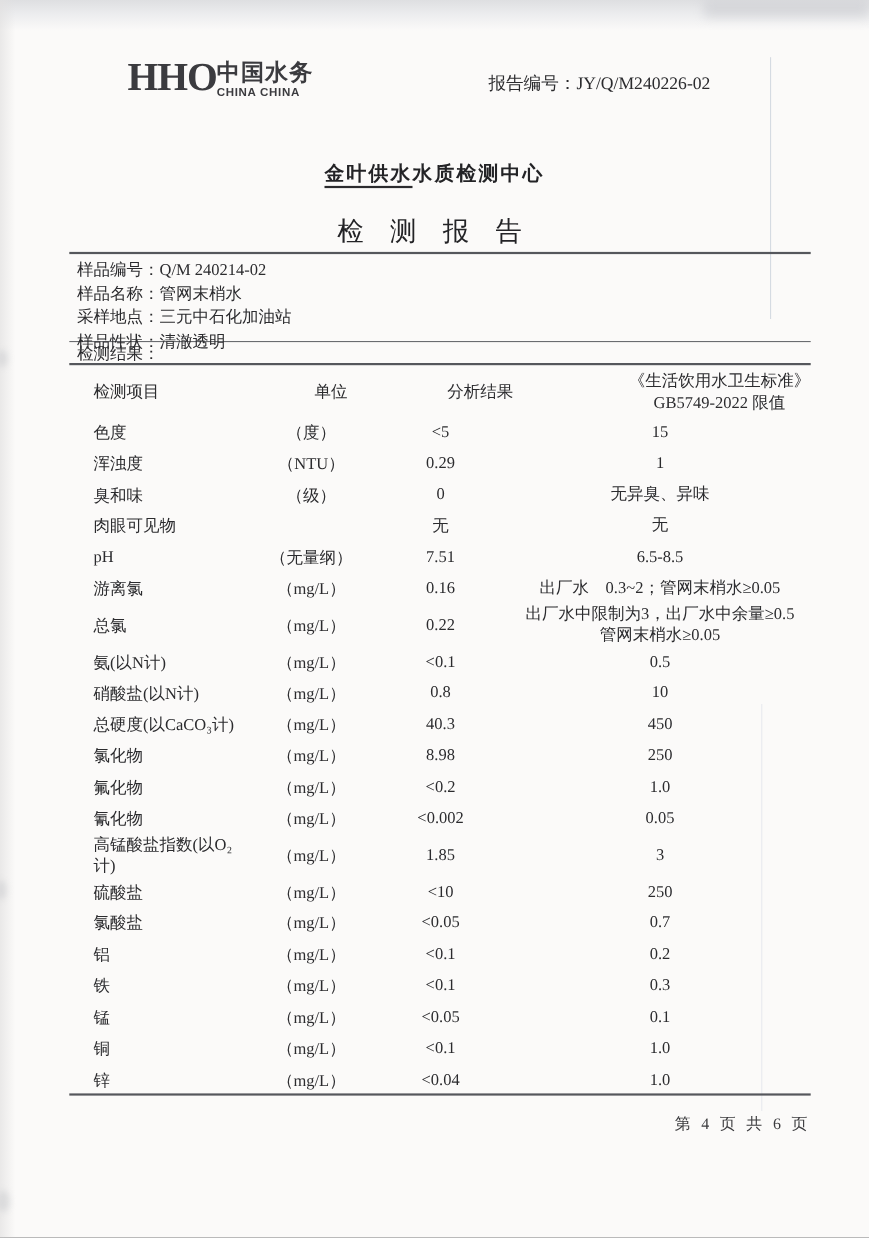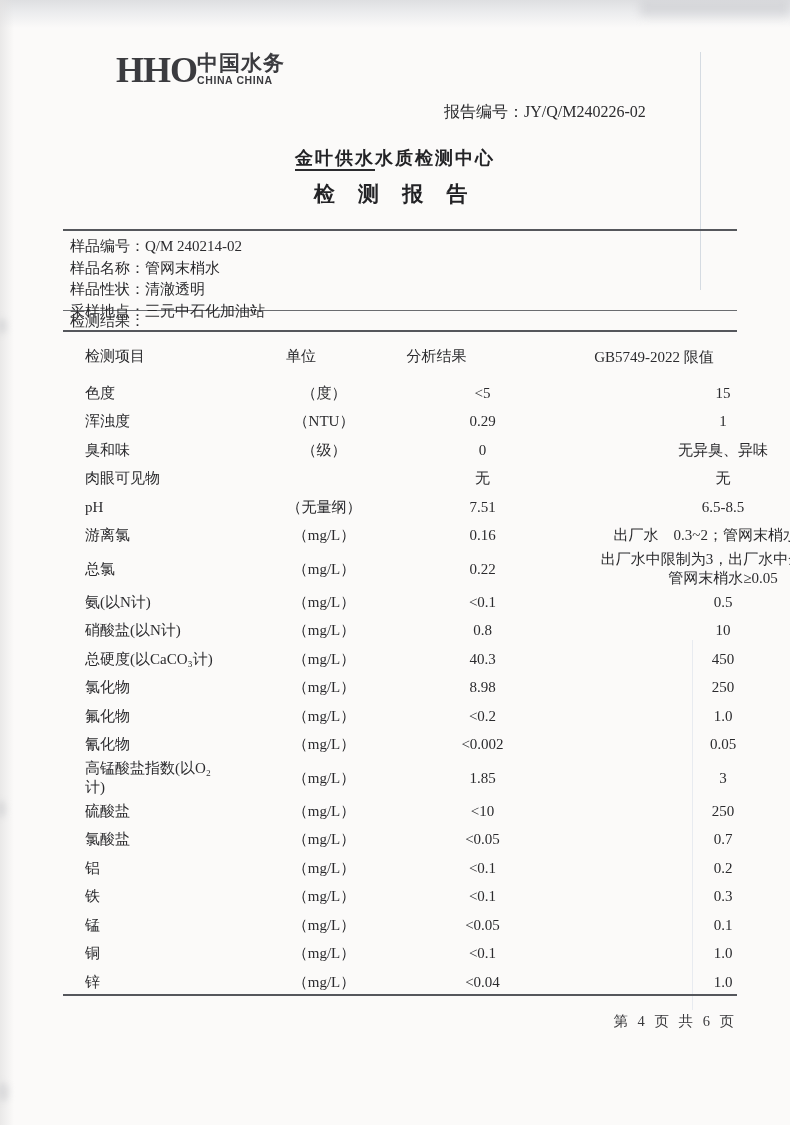--- a/index.html
+++ b/index.html
@@ -35,45 +35,45 @@
   .scan-vline-lower {
     position:absolute; left:692px; top:640px; height:370px; width:1px;
     background:#e3e7ed; opacity:.8;
   }
   .scan-smudge { position:absolute; background:#c9cacd; filter:blur(3px); opacity:.5; border-radius:50%; }
   .smudge-1 { left:-3px; top:318px; width:10px; height:16px; }
   .smudge-2 { left:-4px; top:800px; width:10px; height:18px; }
   .smudge-3 { left:-3px; top:1082px; width:12px; height:20px; }
 
   
-  .logo { position:absolute; left:116px; top:50px; display:flex; align-items:flex-start; }
+  .logo { position:absolute; left:116px; top:50px; display:flex; align-items:flex-end; }
   .logo-abbr {
     font-family:"Liberation Serif",serif; font-weight:bold;
     font-size:36px; line-height:40px; letter-spacing:-1px; color:#3b3b3f;
   }
   .logo-text { padding-top:2px; }
   .logo-cn {
     font-family:"Liberation Sans","DejaVu Sans",sans-serif;
     font-weight:bold; font-size:21px; line-height:22px; color:#3b3b3f; letter-spacing:1px;
   }
   .logo-en {
     font-family:"Liberation Sans","DejaVu Sans",sans-serif;
     font-weight:bold; font-size:10.5px; line-height:12px; color:#3b3b3f; letter-spacing:.6px;
   }
-  .report-no { position:absolute; left:444px; top:66px; font-size:16px; color:#2b2b2e;margin-top:36px; }
+  .report-no { position:absolute; left:444px; top:66px; font-size:16px; color:#2b2b2e; }
 
   
   .title {
     position:absolute; top:146px; left:0; width:100%;
     text-align:center; font-size:18px; font-weight:bold; letter-spacing:2px; color:#232326;
   }
   .title .u { border-bottom:2px solid #2b2b2e; padding-bottom:1px; }
   .subtitle {
-    position:absolute; top:180px; left:0; width:100%;
-    text-align:center; font-size:21px; font-weight:bold; letter-spacing:9px; color:#232326;
+    position:absolute; top:194px; left:0; width:100%;
+    text-align:center; font-size:24px; font-weight:normal; letter-spacing:9px; color:#232326;
   }
 
   
   .hr { position:absolute; left:63px; width:674px; background:#55575c; }
   .hr-1 { top:229px; height:2px; }
   .hr-2 { top:310px; height:1px; background:#6a6c70; }
   .hr-3 { top:330px; height:2px; }
   .hr-4 { top:994px; height:2px; }
 
   
@@ -81,21 +81,21 @@
   .info-row { height:21.5px; line-height:21.5px; }
   .results-label { position:absolute; left:70px; top:312px; font-size:15px; }
 
   
   .results-table { position:absolute; left:63px; top:334px; width:674px; }
   .t-head, .t-row {
     display:grid; grid-template-columns:165px 110px 125px 274px;
     align-items:center;
   }
   .t-head { min-height:45px; font-size:15px;gap:18px; }
-  .t-row  { min-height:28.5px; font-size:15px;gap:41px; }
+  .t-row  { min-height:28.5px; font-size:15px; }
   .c-item  { padding-left:22px; text-align:left; }
   .c-unit, .c-result, .c-limit { text-align:center; }
   .c-limit { white-space:pre-line; line-height:19px; }
   .h-limit { line-height:20px; text-align:center; }
 
   
   .footer {
     position:absolute; left:63px; top:1012px; width:674px;
     text-align:right; font-size:14.5px; letter-spacing:3px; color:#3a3a3d;
   }
@@ -138,35 +138,36 @@
   <div class="sample-info">
   <div class="info-row">
     <span class="info-label">样品编号：</span><span class="info-value">Q/M 240214-02</span>
   </div>
 
   <div class="info-row">
     <span class="info-label">样品名称：</span><span class="info-value">管网末梢水</span>
   </div>
 
   <div class="info-row">
+    <span class="info-label">采样地点：</span><span class="info-value">三元中石化加油站</span>
+  </div>
+
+  <div class="info-row">
     <span class="info-label">样品性状：</span><span class="info-value">清澈透明</span>
-  </div>
-
-  <div class="info-row">
-    <span class="info-label">采样地点：</span><span class="info-value">三元中石化加油站</span>
   </div>
 </div>
   <div class="results-label">检测结果：</div>
 
   <div class="results-table">
     <div class="t-head">
       <div class="c-item">检测项目</div>
       <div class="c-unit">单位</div>
       <div class="c-result">分析结果</div>
       <div class="h-limit">
+        <div>《生活饮用水卫生标准》</div>
         <div>GB5749-2022 限值</div>
       </div>
     </div>
     <div id="table-body">
   <div class="t-row">
     <div class="c-item">色度</div>
     <div class="c-unit">（度）</div>
     <div class="c-result">&lt;5</div>
     <div class="c-limit">15</div>
   </div>

